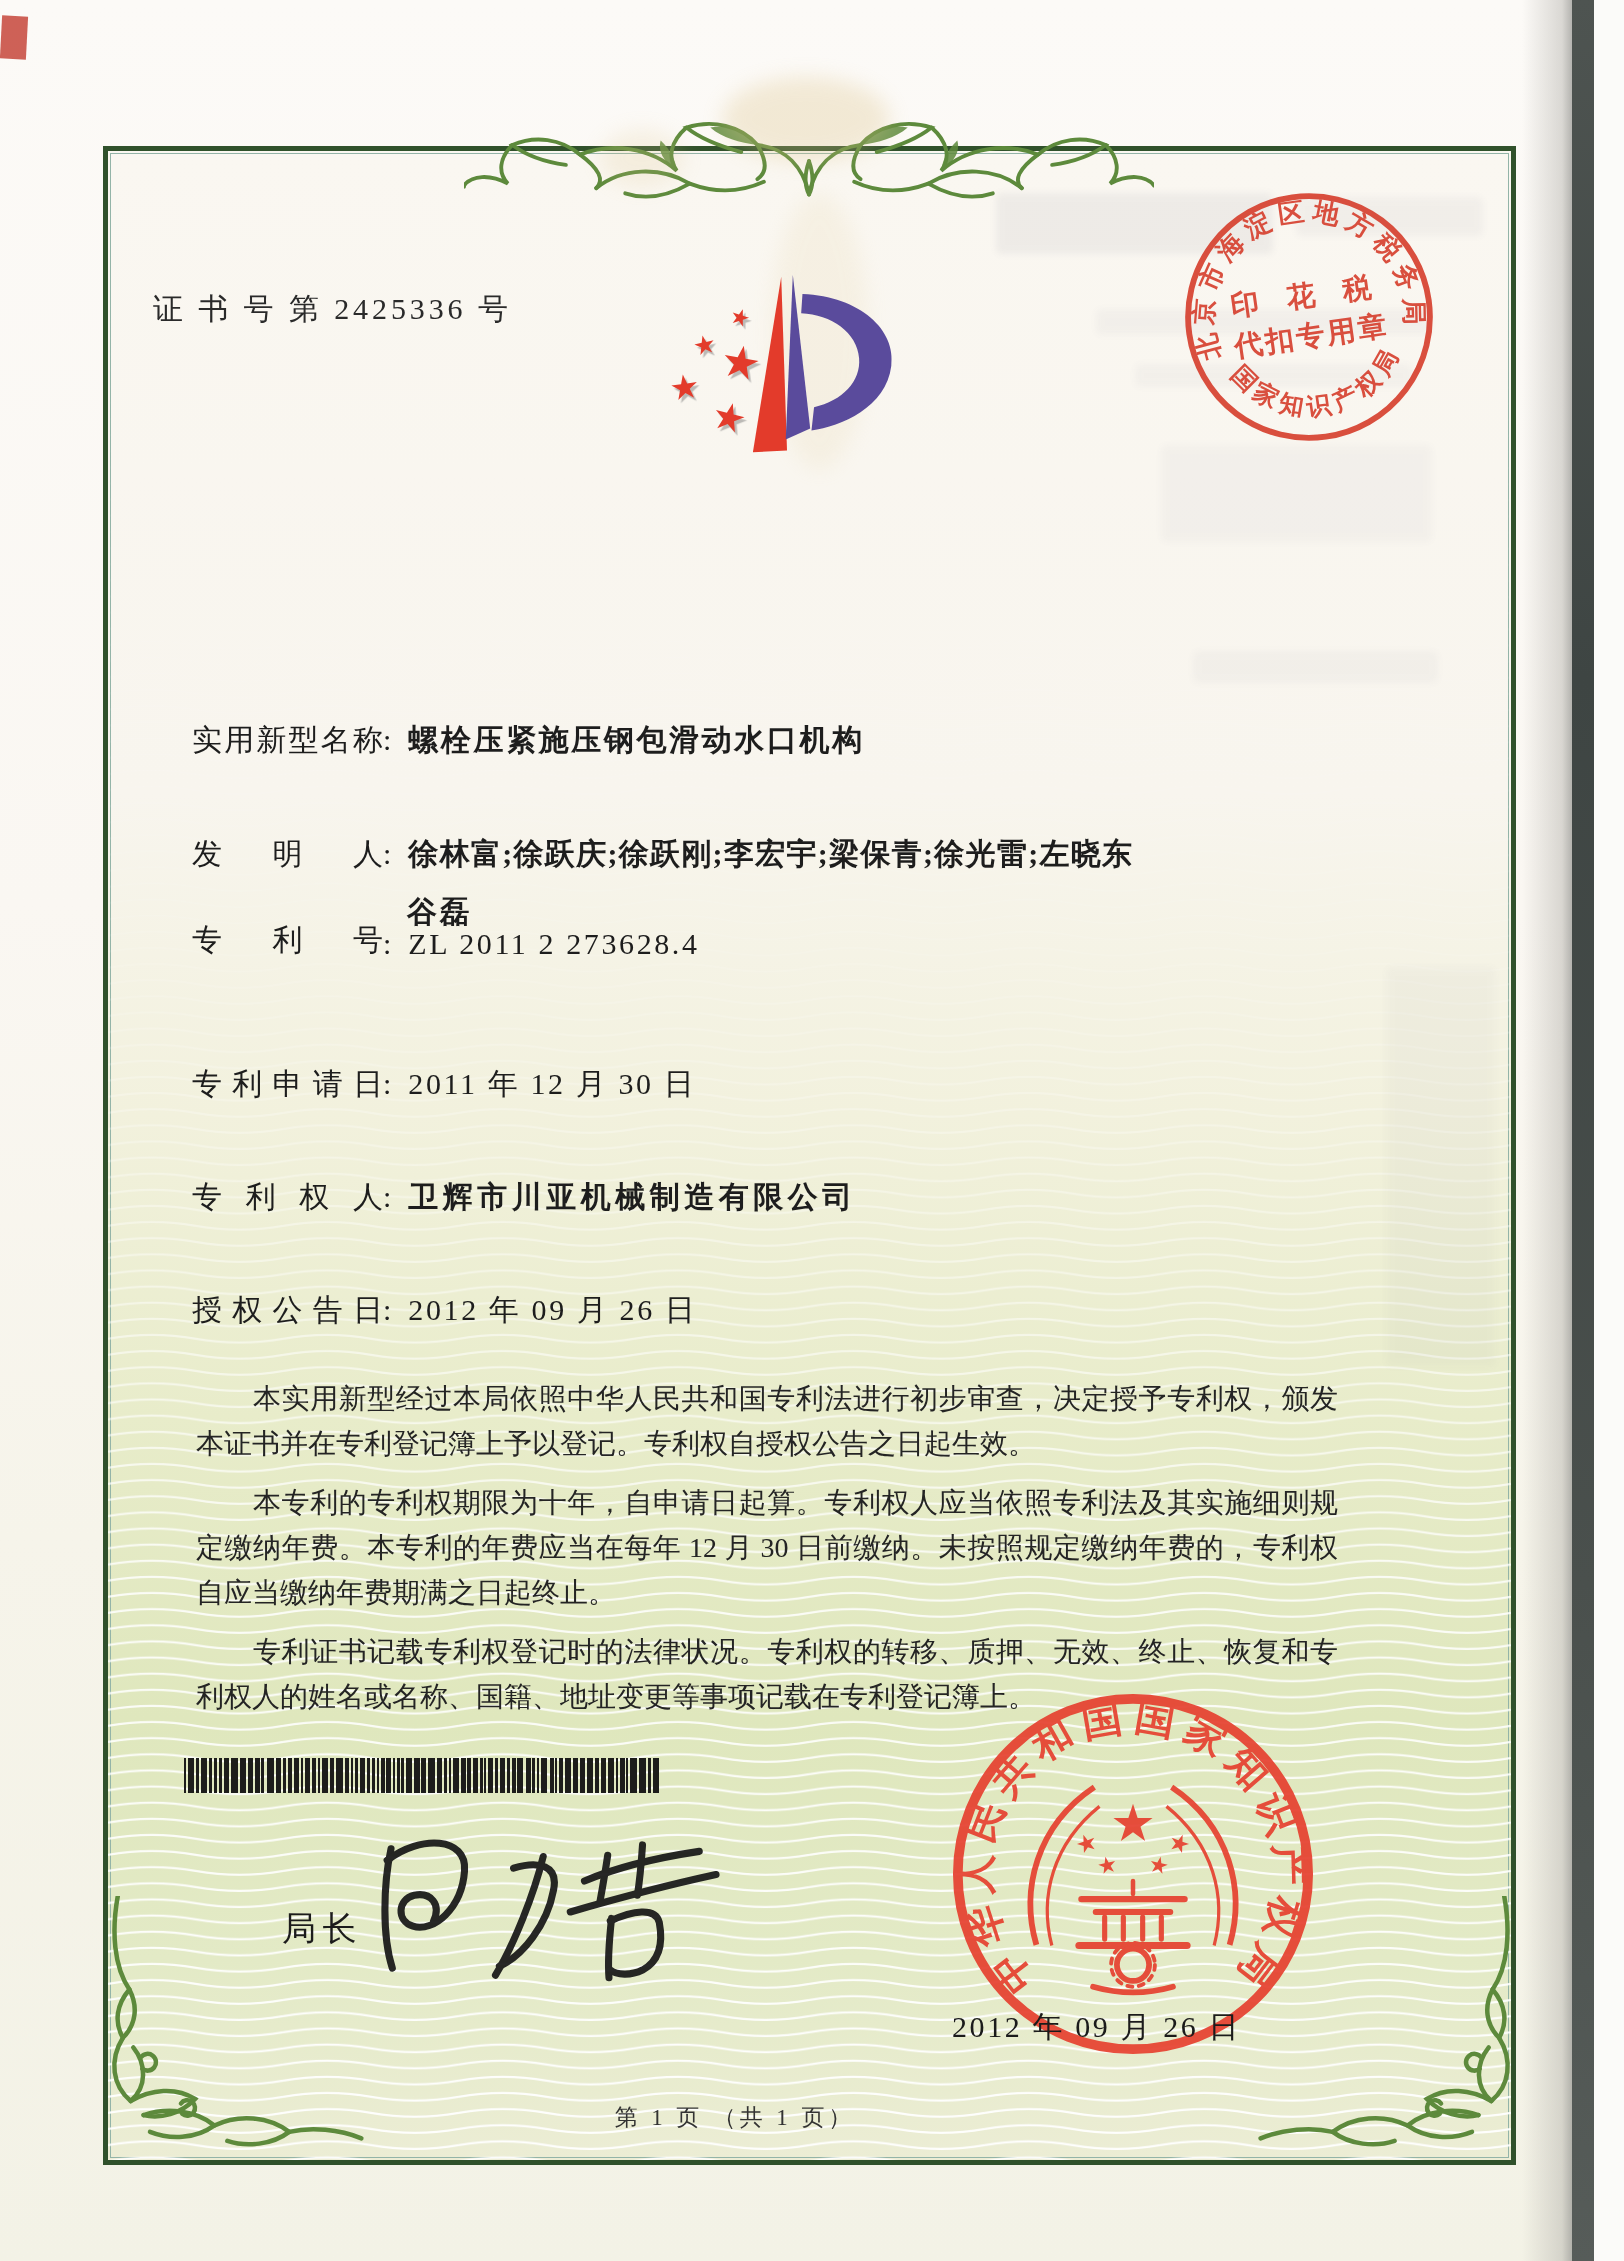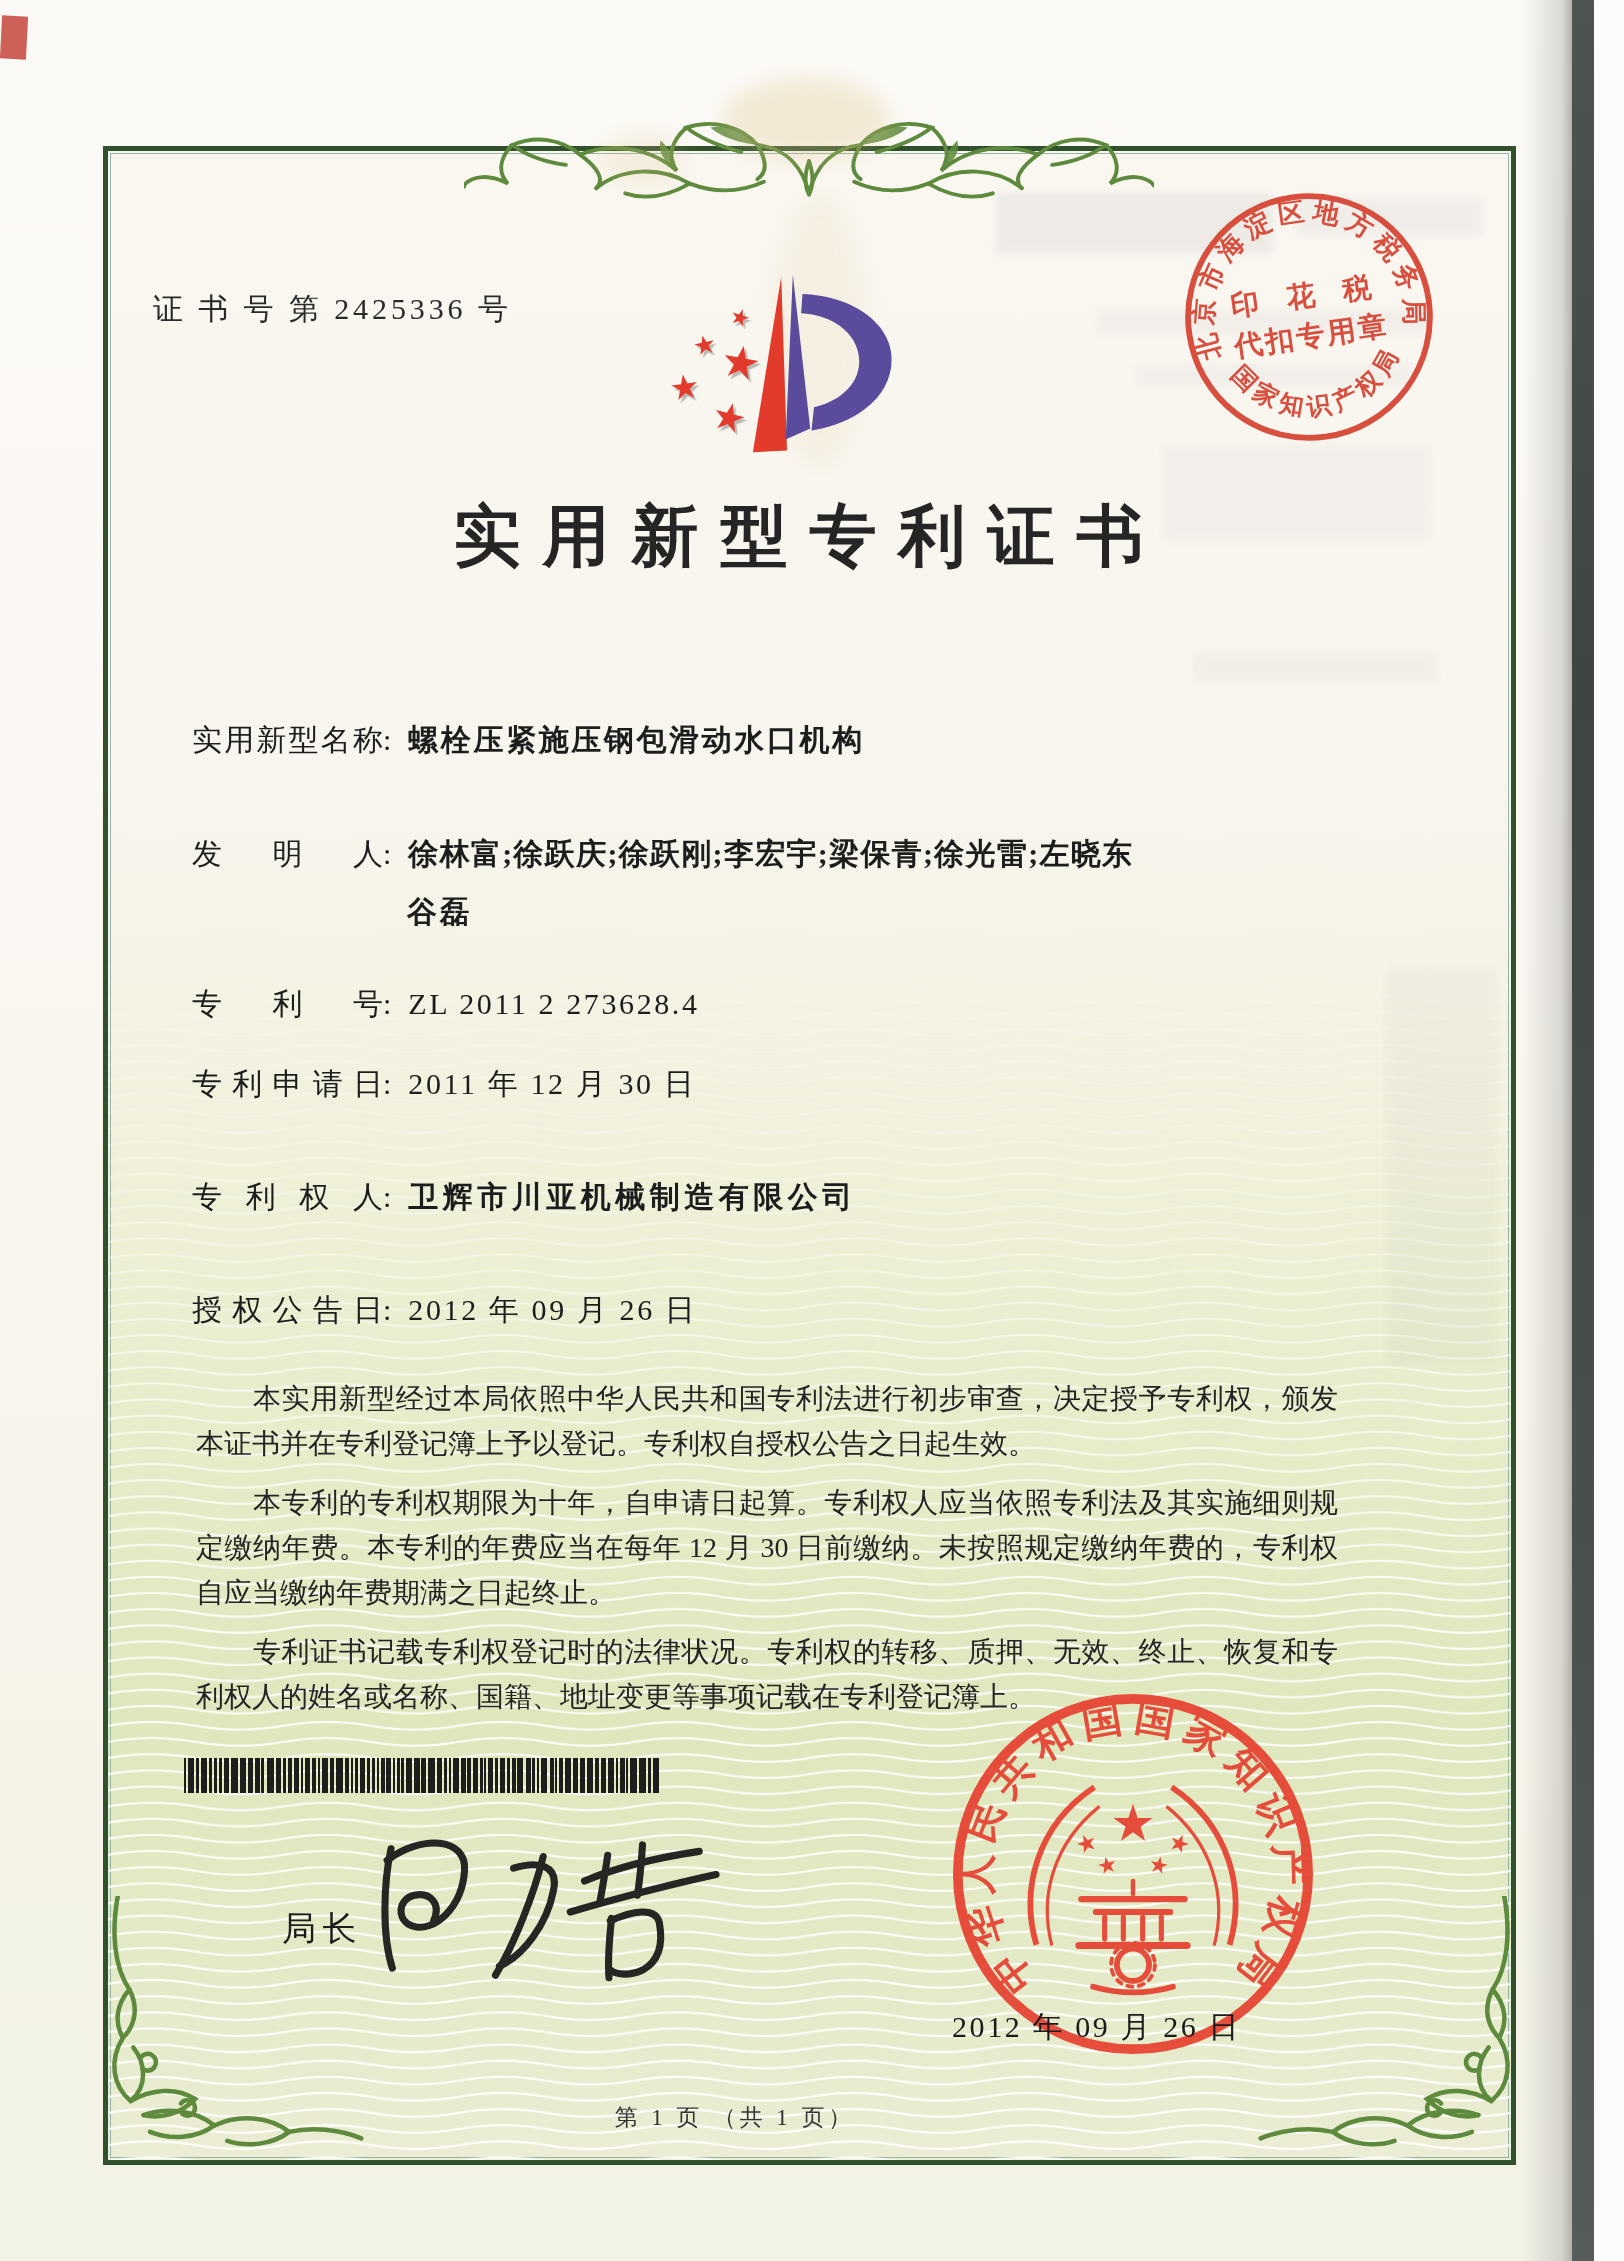--- a/index.html
+++ b/index.html
@@ -158,34 +158,33 @@
         <textPath href="#stTop" startOffset="50%" text-anchor="middle">北京市海淀区地方税务局</textPath>
       </text>
       <text fill="#d6402f" font-size="38" font-weight="700" style="letter-spacing:8px;">
         <textPath href="#stBot" startOffset="50%" text-anchor="middle">国家知识产权局</textPath>
       </text>
       <text x="200" y="182" text-anchor="middle" fill="#d6402f" font-size="44" font-weight="700" style="letter-spacing:16px;">印 花 税</text>
       <text x="200" y="244" text-anchor="middle" fill="#d6402f" font-size="44" font-weight="700" style="letter-spacing:4px;">代扣专用章</text>
     </g>
   </svg>
 
-  <div class="abs title">实用新型专利证书</div>
 
   <div class="abs field" style="top:720px;">
     <span class="flabel">实用新型名称</span>
       <span class="fcolon">:</span>
     <span class="fvalue strong">螺栓压紧施压钢包滑动水口机构</span>
   </div>
   <div class="abs field" style="top:834px;">
     <span class="flabel">发明人</span>
       <span class="fcolon">:</span>
     <span class="fvalue semib" style="letter-spacing:1.3px;">徐林富;徐跃庆;徐跃刚;李宏宇;梁保青;徐光雷;左晓东</span>
   </div>
   <div class="abs semib" style="left:407px;top:892px;font-size:30px;letter-spacing:2.6px;color:#1d1d1d;">谷磊</div>
-  <div class="abs field" style="top:984px;">
+  <div class="abs field" style="top:920px;align-items:flex-end;">
     <span class="flabel">专利号</span>
       <span class="fcolon">:</span>
     <span class="fvalue">ZL 2011 2 273628.4</span>
   </div>
   <div class="abs field" style="top:1064px;">
     <span class="flabel">专利申请日</span>
       <span class="fcolon">:</span>
     <span class="fvalue">2011 年 12 月 30 日</span>
   </div>
   <div class="abs field" style="top:1177px;">

